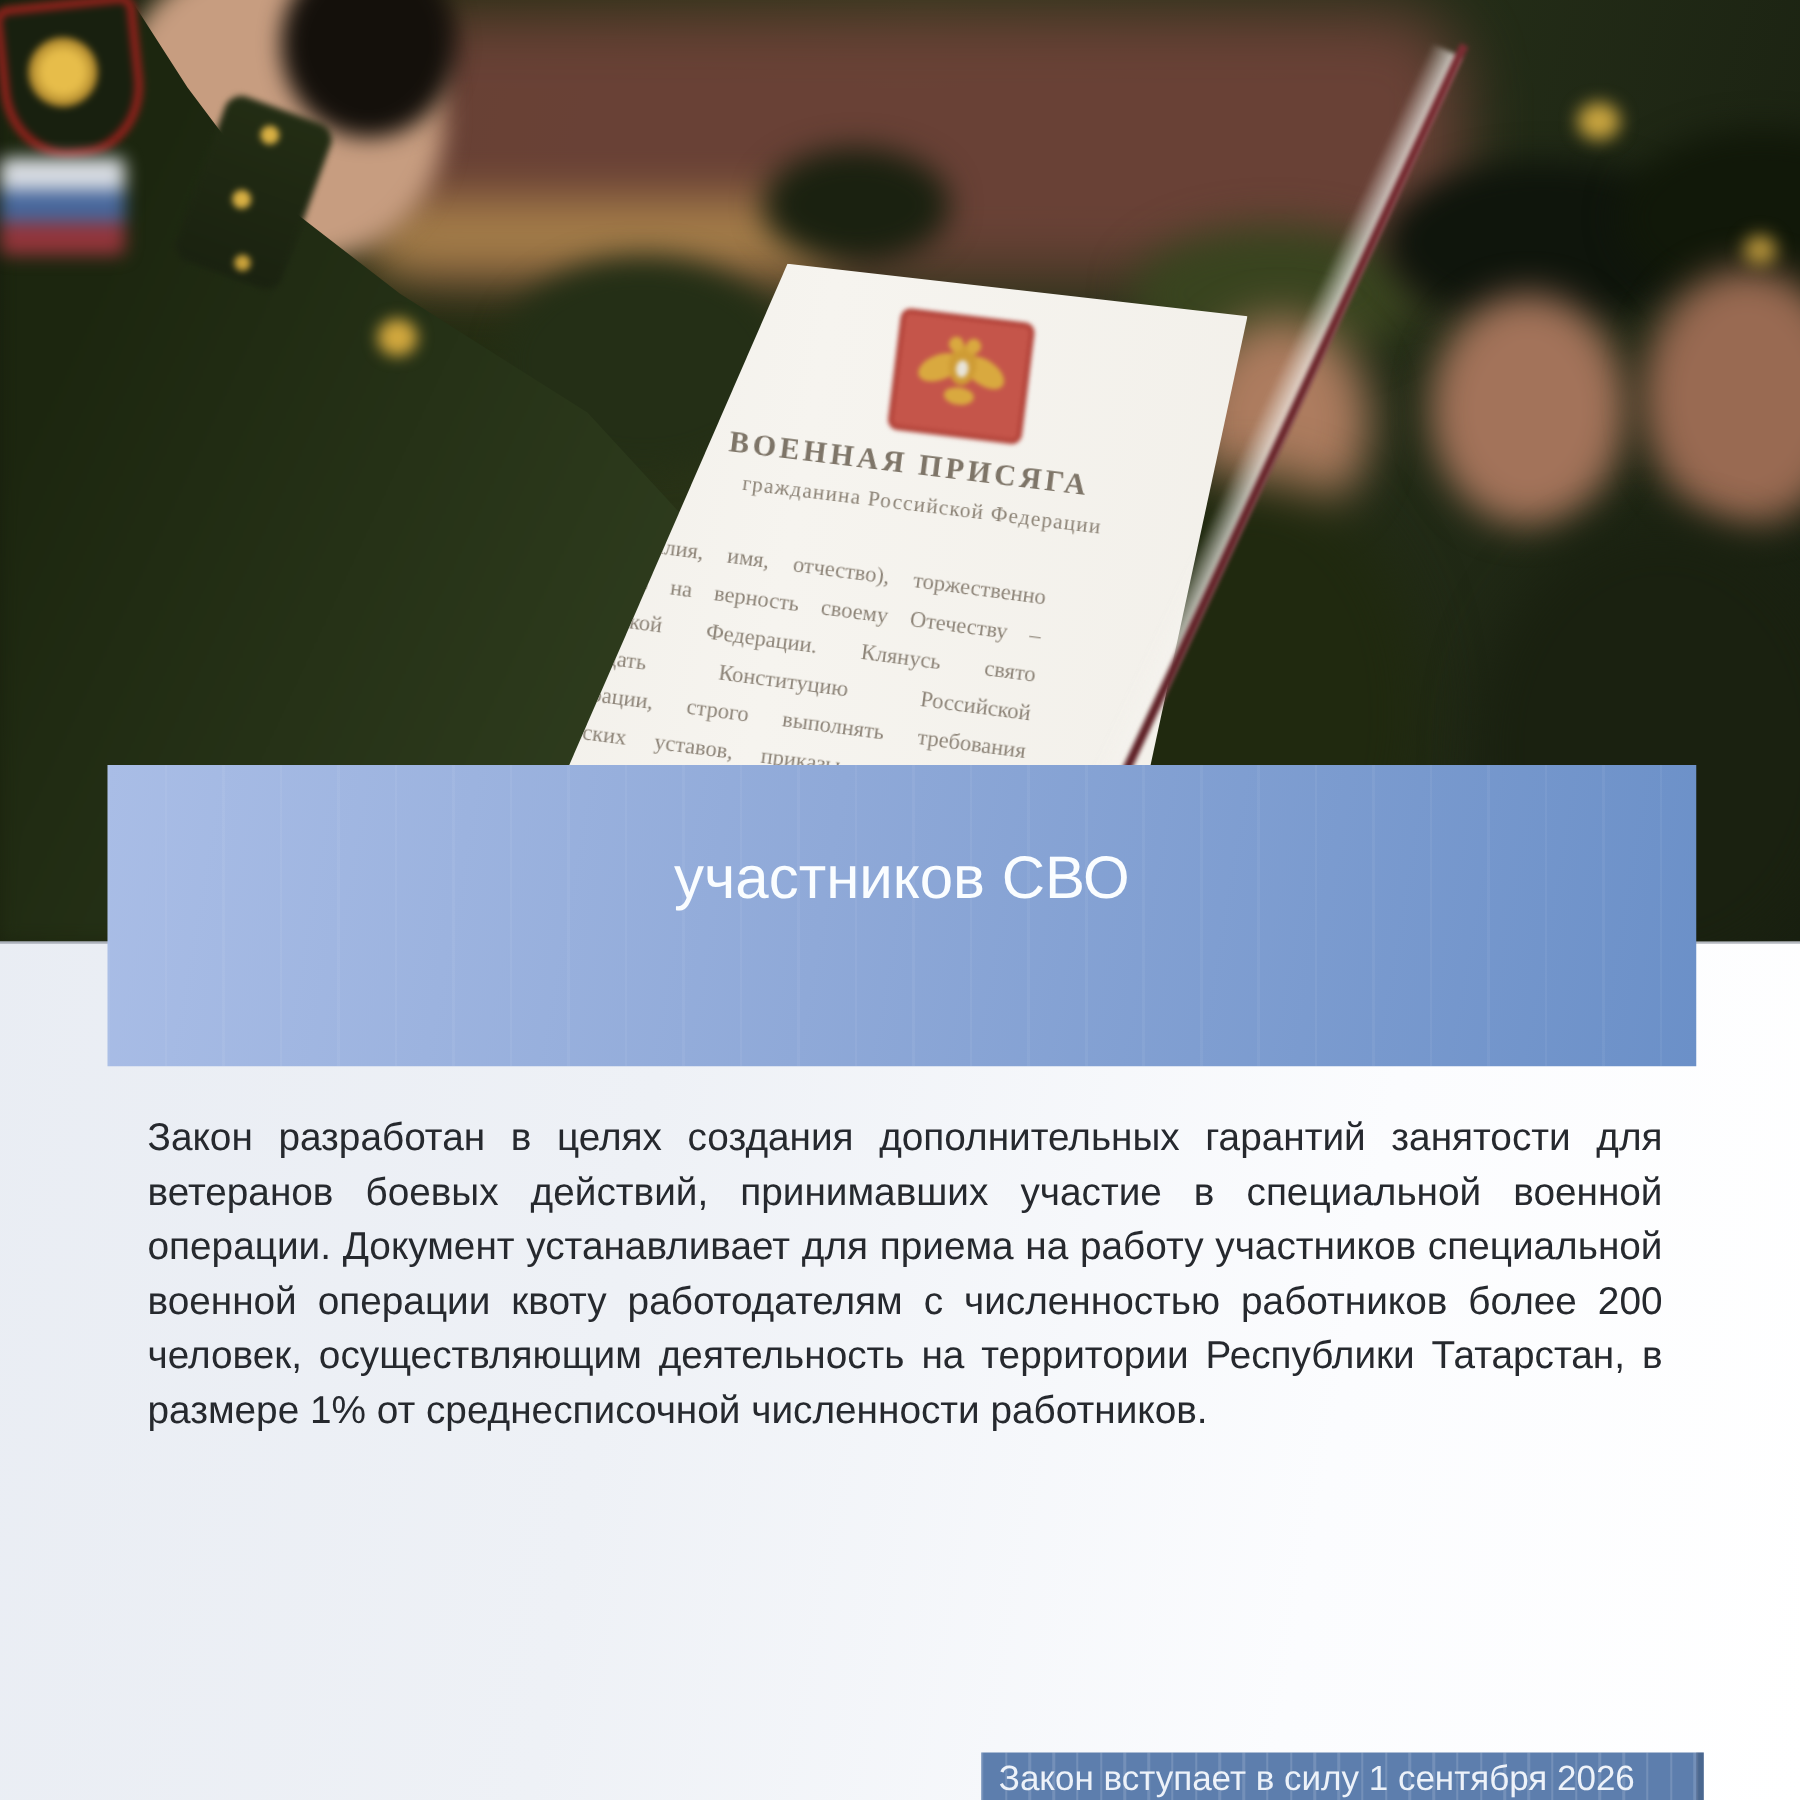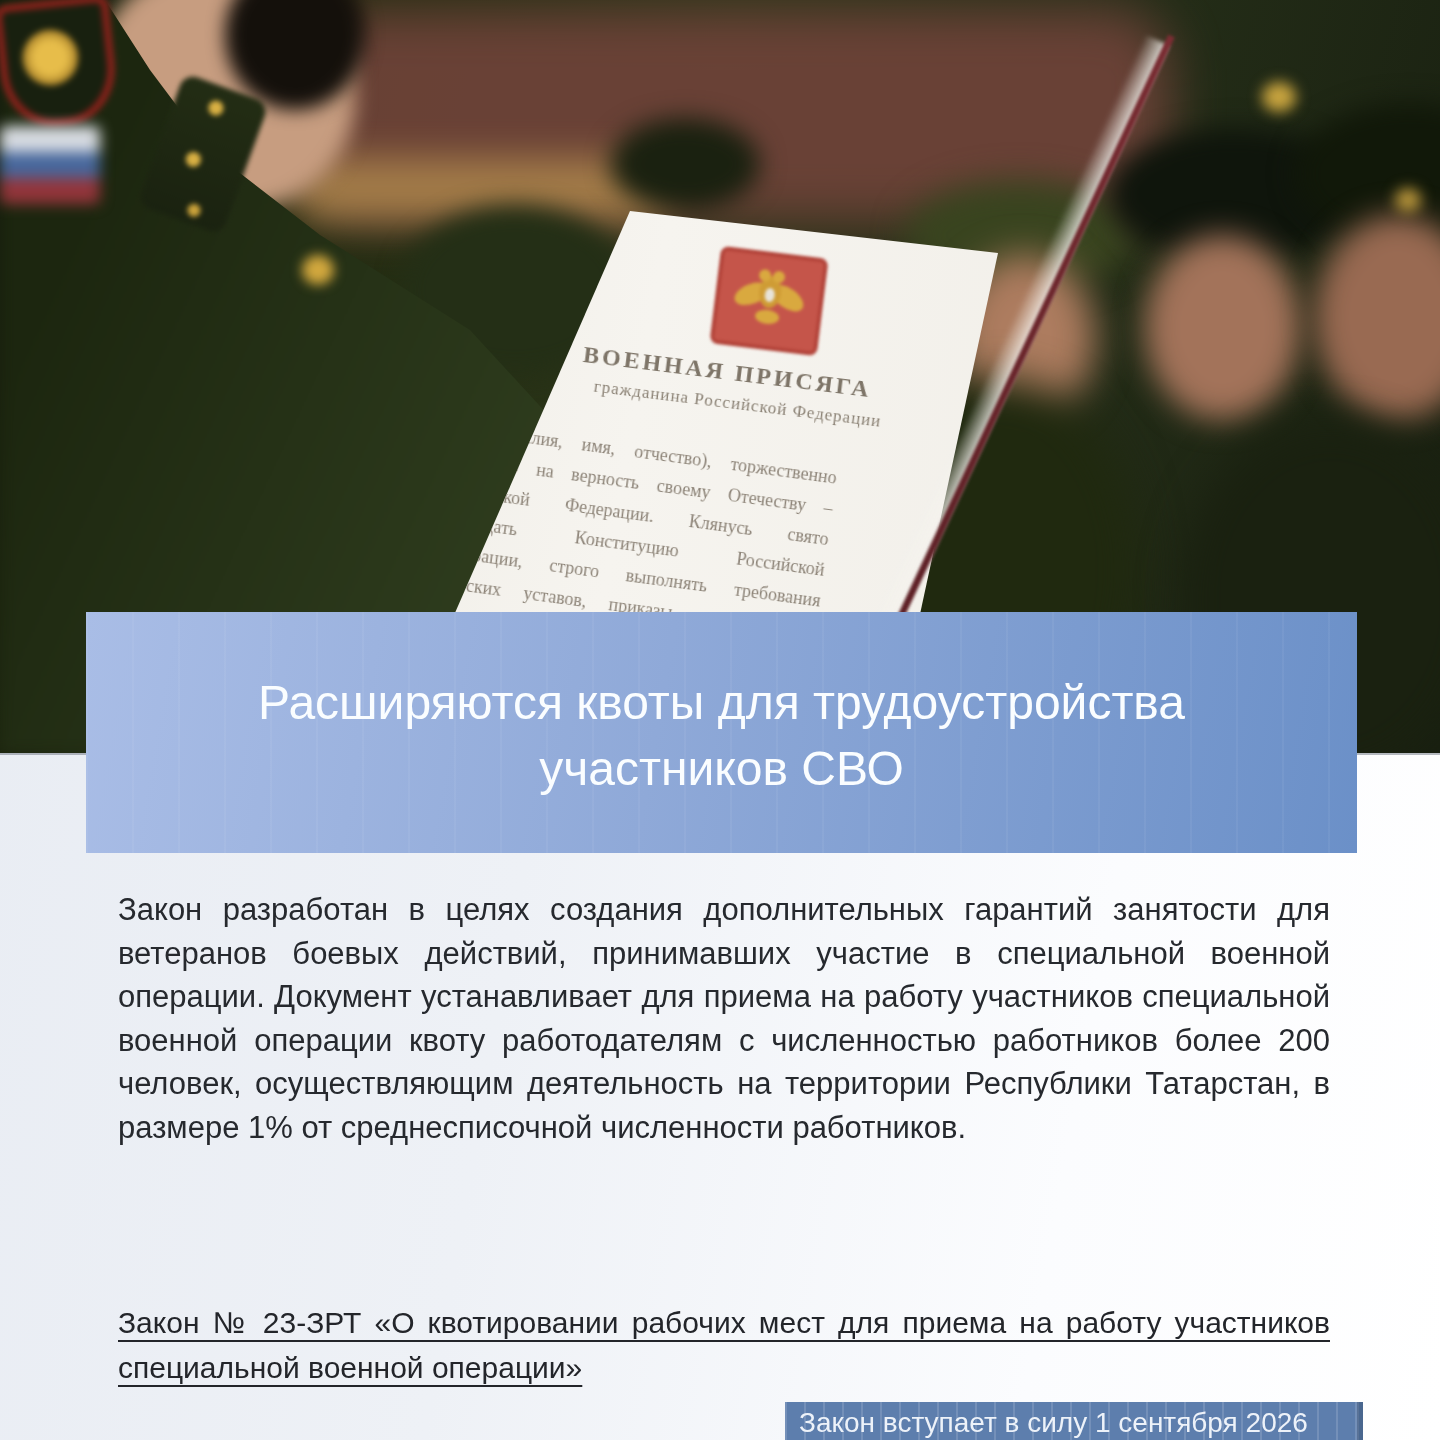--- a/index.html
+++ b/index.html
@@ -169,25 +169,23 @@
       </div>
       <div class="doc-title">ВОЕННАЯ ПРИСЯГА</div>
       <div class="doc-subtitle">гражданина Российской Федерации</div>
       <div class="doc-body">Я, (фамилия, имя, отчество), торжественно присягаю на верность своему Отечеству – Российской Федерации. Клянусь свято соблюдать Конституцию Российской Федерации, строго выполнять требования воинских уставов, приказы командиров и начальников. Клянусь достойно исполнять воинский долг, мужественно защищать...</div>
     </div>
     <div class="sliver"></div>
     <div class="spine"></div>
   </div>
 
   <div class="title-banner">
-    <div class="title-line">Расширяются квоты для трудоустройства</div>
     <div class="title-line">участников СВО</div>
   </div>
 
   <p class="paragraph">Закон разработан в целях создания дополнительных гарантий занятости для ветеранов боевых действий, принимавших участие в специальной военной операции. Документ устанавливает для приема на работу участников специальной военной операции квоту работодателям с численностью работников более 200 человек, осуществляющим деятельность на территории Республики Татарстан, в размере 1% от среднесписочной численности работников.</p>
 
-  <p class="law-ref">Закон № 23-ЗРТ «О квотировании рабочих мест для приема на работу участников специальной военной операции»</p>
 
   <div class="effective">
     <span>Закон вступает в силу 1 сентября 2026 года</span>
   </div>
 
 </div>
 
 </body></html>

